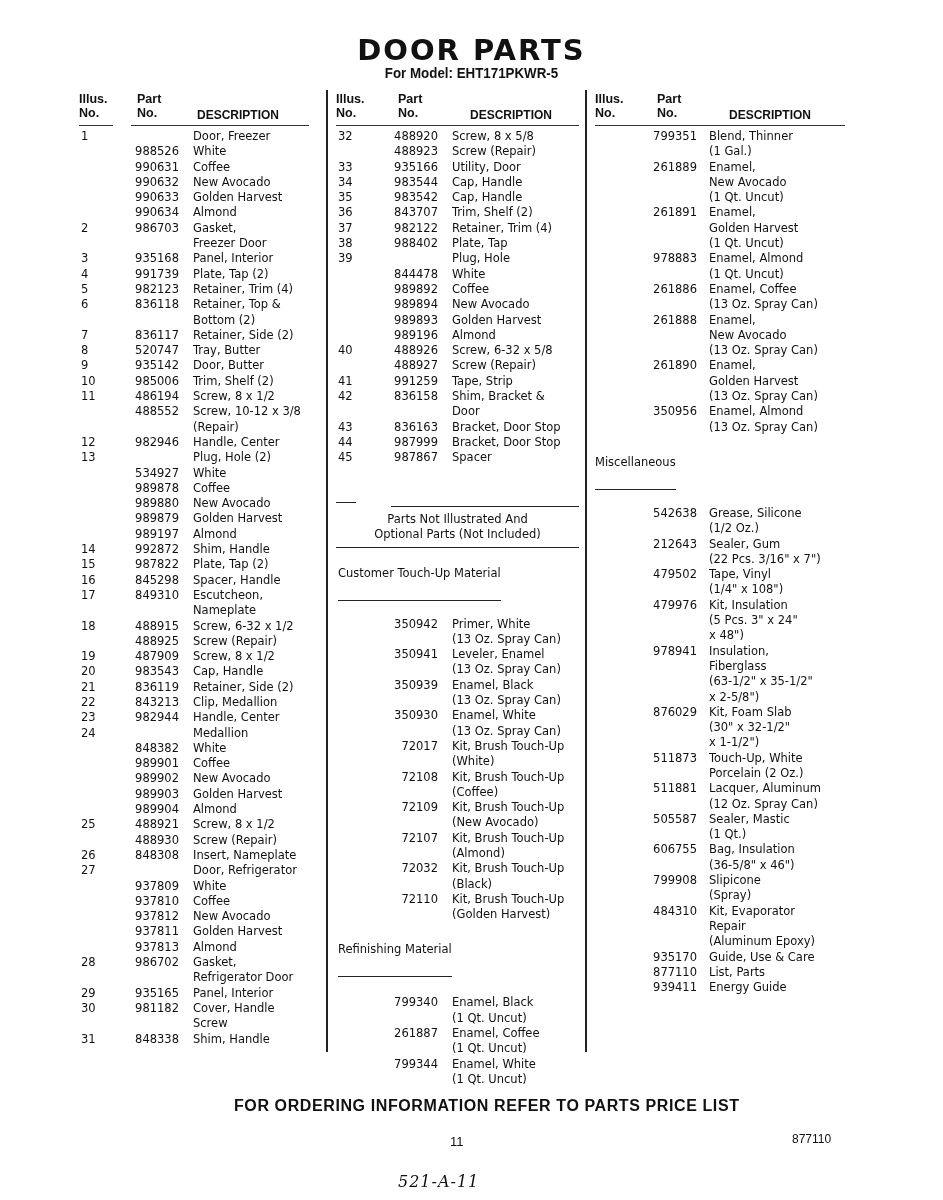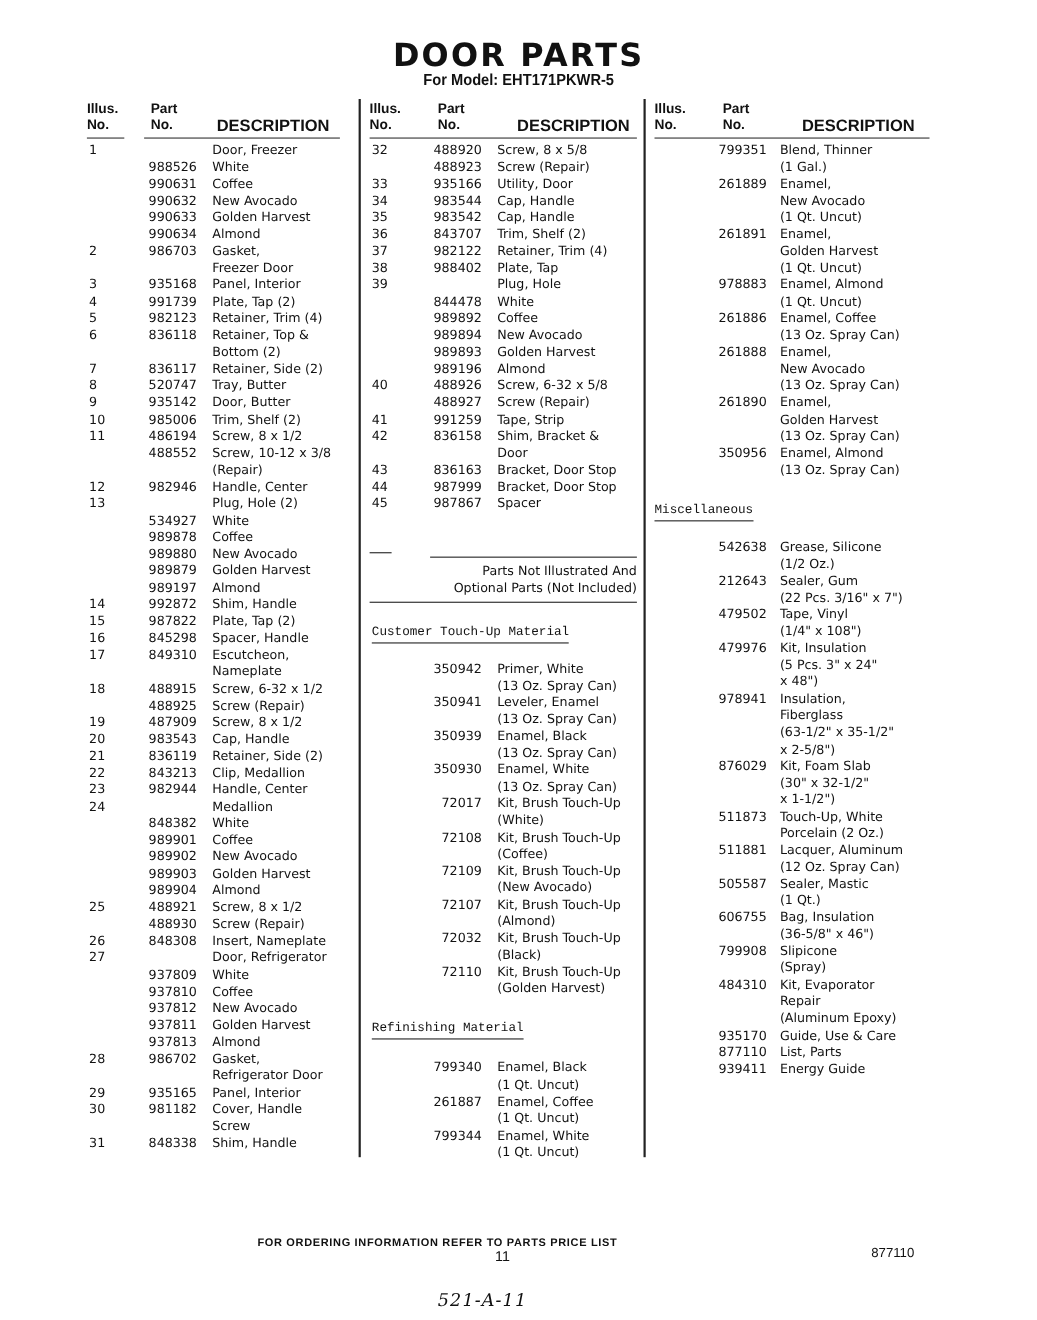--- a/index.html
+++ b/index.html
@@ -13,41 +13,41 @@
   .col { position:absolute; top:92px; }
   .col.c1 { left:79px; width:230px; }
   .col.c2 { left:336px; width:243px; }
   .col.c3 { left:595px; width:250px; }
   .vline { position:absolute; width:2px; background:#222; }
   .hdr { position:relative; height:32px; font-family:"Liberation Sans", sans-serif; font-weight:bold;
          font-size:12.5px; line-height:14px; }
   .hdr span { position:absolute; }
   .hdr .ill { left:0; top:0; }
   .hdr .prt { top:0; }
-  .hdr .dsc { bottom:2px; font-size:15px; }
+  .hdr .dsc { bottom:2px; font-size:12px; }
   .hdr .rule { position:absolute; bottom:-2px; height:1.5px; background:#333; }
   .rows { margin-top:5px; }
   .row { position:relative; font-size:11.5px; line-height:15.3px; min-height:15.3px; }
   .row .ill { position:absolute; left:2px; top:0; }
   .row .prt { position:absolute; top:0; text-align:right; }
   .row .dsc { white-space:pre-line; }
   .c1 .row .prt { left:50px; width:50px; }
   .c1 .row .dsc { margin-left:114px; }
   .c2 .row .prt { left:40px; width:62px; }
   .c2 .row .dsc { margin-left:116px; }
   .c3 .row .prt { left:40px; width:62px; }
   .c3 .row .dsc { margin-left:114px; }
   .section-title { font-size:11.5px; line-height:15px; display:inline-block;
-                   border-bottom:1px solid #222; padding-bottom:2px;font-family:Liberation Mono, monospace; }
-  .notbox { position:relative; text-align:right; font-size:11.5px; line-height:15.5px; padding:6px 0 5px 0; }
+                   border-bottom:1px solid #222; padding-bottom:19px; }
+  .notbox { position:relative; text-align:center; font-size:11.5px; line-height:15.5px; padding:6px 0 5px 0; }
   .notbox .l1 { position:absolute; top:0; left:55px; right:0; height:1px; background:#222; }
   .notbox .l1b { position:absolute; top:-4px; left:0; width:20px; height:1px; background:#222; }
   .notbox .l2 { position:absolute; bottom:0; left:0; right:0; height:1px; background:#222; }
   .footer-note { position:absolute; top:1097px; left:234px; font-family:"Liberation Sans", sans-serif;
-                 font-weight:bold; font-size:10px; letter-spacing:0.6px;margin-top:28px; }
+                 font-weight:bold; font-size:16px; letter-spacing:0.6px; }
   .pageno { position:absolute; top:1134px; left:450px; font-family:"Liberation Sans", sans-serif; font-size:13px; }
   .docno { position:absolute; top:1132px; left:792px; font-family:"Liberation Sans", sans-serif; font-size:12px; }
   .handwrite { position:absolute; top:1172px; left:398px; font-family:"DejaVu Serif", serif;
                font-style:italic; font-size:16px; letter-spacing:1px; }
 </style>
 </head>
 <body>
 
 <div class="title">
   <h1>DOOR PARTS</h1>

